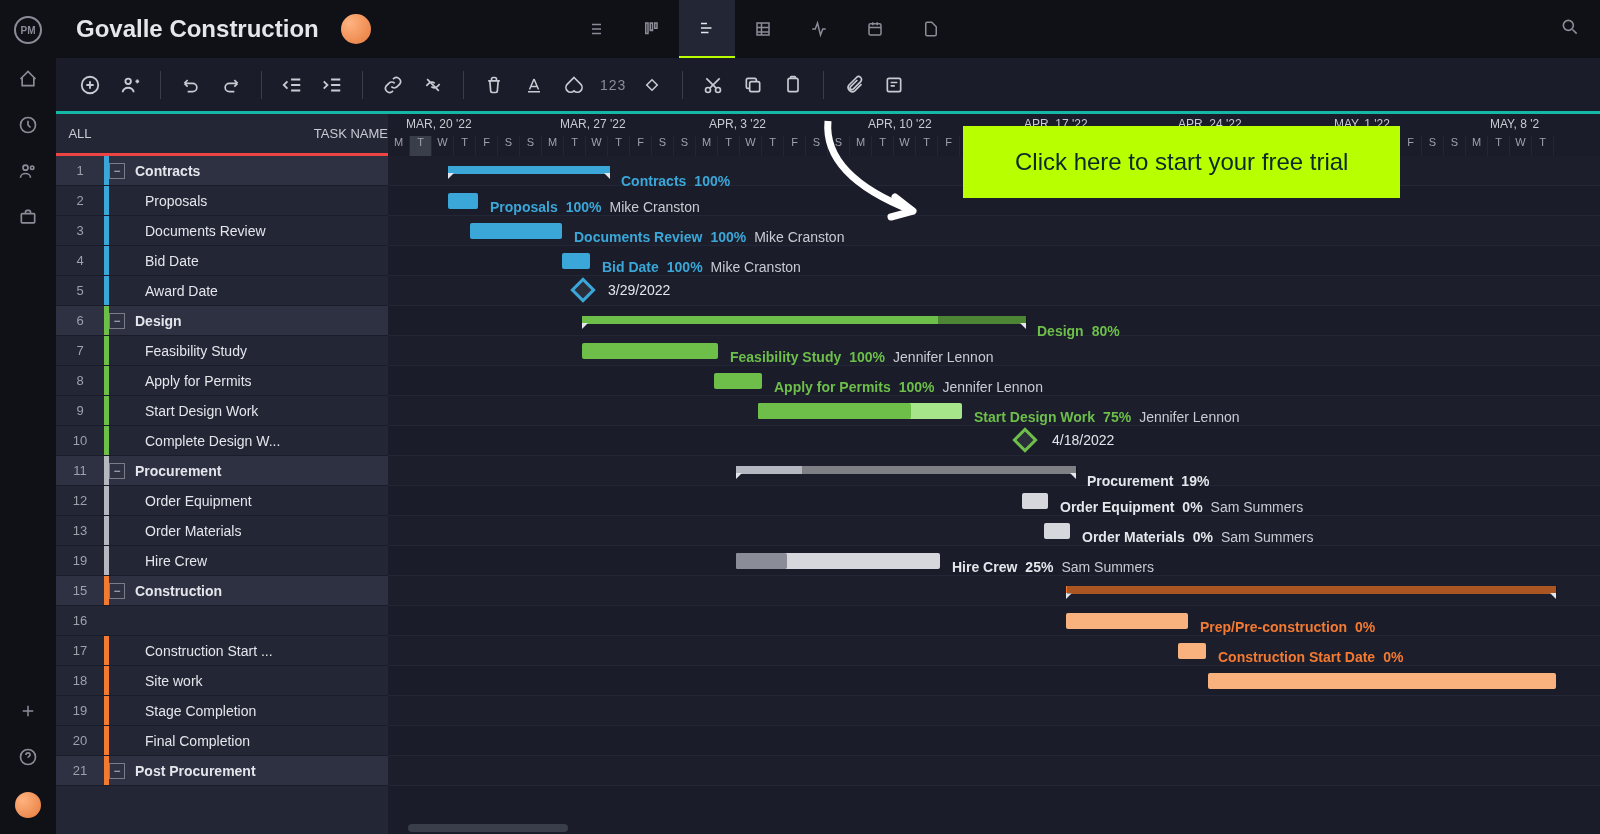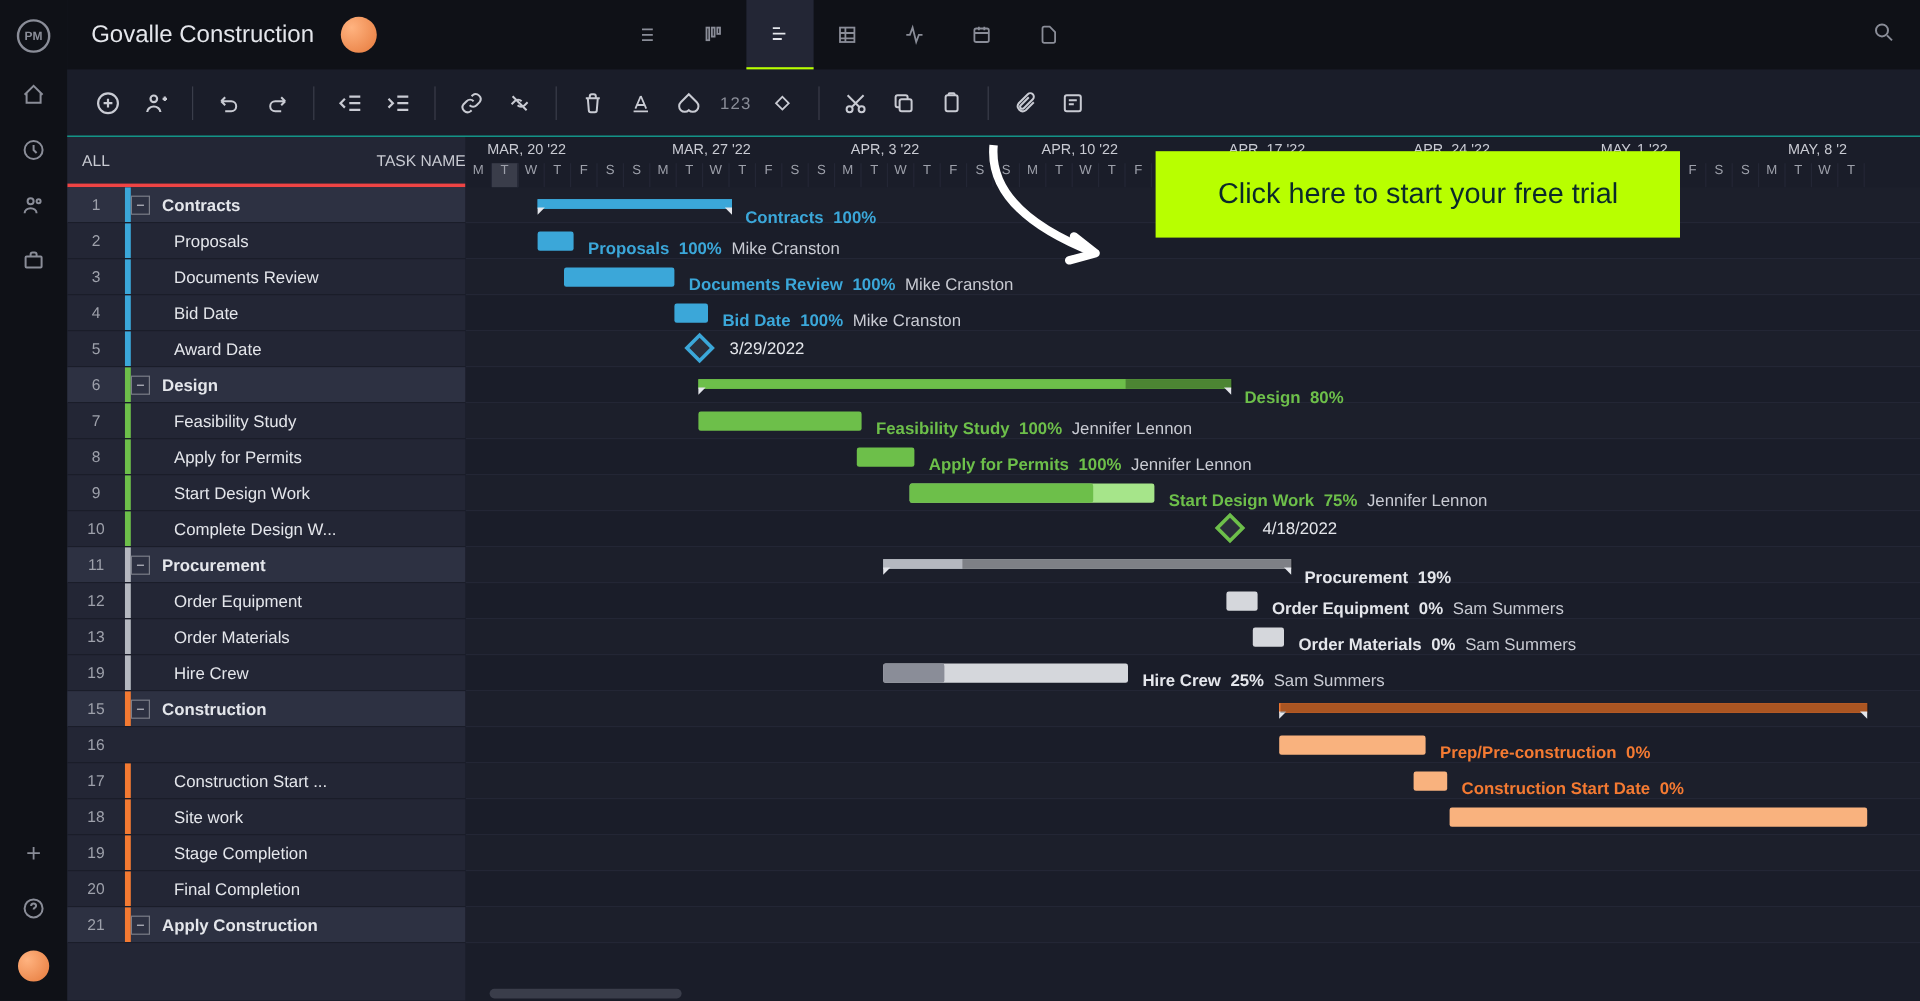--- a/index.html
+++ b/index.html
@@ -5,28 +5,28 @@
 * { margin: 0; padding: 0; box-sizing: border-box; }
 html, body { height: 100%; font-family: -apple-system, BlinkMacSystemFont, 'Segoe UI', Arial, sans-serif; background: #1a1d29; color: #e4e6eb; overflow: hidden; }
 .app { display: flex; height: 100vh; }
 .sidebar { width: 56px; background: #0f1117; display: flex; flex-direction: column; align-items: center; padding-top: 16px; gap: 24px; }
 .sidebar .logo { width: 28px; height: 28px; border: 2px solid #8a8d98; border-radius: 50%; display:flex; align-items:center; justify-content:center; font-size:10px; color:#8a8d98; font-weight:700;}
 .sidebar-icon { width: 22px; height: 22px; color: #8a8d98; cursor: pointer; display:flex; align-items:center; justify-content:center;}
 .sidebar-spacer { flex: 1; }
 .sidebar .avatar-small { width: 26px; height: 26px; border-radius: 50%; background: radial-gradient(circle at 30% 30%, #ffb380, #e67a3c); margin-bottom: 16px; }
 .main { flex: 1; display: flex; flex-direction: column; }
 .topbar { height: 58px; background: #0f1117; display: flex; align-items: center; padding: 0 20px; gap: 16px; }
-.title { font-size: 20px; font-weight: 400; color: #e4e6eb; }
+.title { font-size: 24px; font-weight: 700; color: #e4e6eb; }
 .avatar { width: 30px; height: 30px; border-radius: 50%; background: radial-gradient(circle at 30% 30%, #ffb380, #e67a3c); margin-left: 6px; }
 .view-tabs { display: flex; margin-left: 180px; gap: 0; }
 .view-tab { width: 56px; height: 58px; display: flex; align-items: center; justify-content: center; color: #8a8d98; cursor: pointer; }
 .view-tab.active { background: #232635; border-bottom: 2px solid #b8ff00; color: #e4e6eb; }
 .topbar-spacer { flex: 1; }
 .search-btn { color: #8a8d98; cursor:pointer; }
-.toolbar { height: 56px; background: #1a1d29; display: flex; align-items: center; padding: 0 20px; gap: 12px; border-bottom: 1px solid #14b8a6; }
+.toolbar { height: 56px; background: #1a1d29; display: flex; align-items: center; padding: 0 20px; gap: 12px; border-bottom: 3px solid #14b8a6; }
 .tool-btn { width: 28px; height: 28px; color: #c9cbd3; cursor: pointer; display:flex; align-items:center; justify-content:center; font-size:18px;}
 .tool-divider { width: 1px; height: 28px; background: #3a3d4a; margin: 0 4px; }
 .tool-123 { color:#8a8d98; font-size:14px; letter-spacing:1px; }
 .content { flex: 1; display: flex; position: relative; overflow: hidden; }
 .tasklist { width: 332px; background: #232635; display: flex; flex-direction: column; overflow:hidden;}
 .tasklist-header { height: 42px; display: flex; align-items: center; border-bottom: 3px solid #ef4444; }
 .col-num { width: 48px; text-align: center; color: #c9cbd3; font-size: 13px; font-weight: 500; }
 .col-name { flex: 1; padding-left: 8px; color: #c9cbd3; font-size: 13px; font-weight: 500; text-align: right; }
 .task-row { height: 30px; display: flex; align-items: center; border-bottom: 1px solid #1a1d29; }
 .task-num { width: 48px; text-align: center; color: #9ea1ab; font-size: 13px; }
@@ -408,21 +408,21 @@
               <div class="task-cell">
                 <div class="color-bar" style="background: rgb(244, 122, 50);"></div>
                 <div class="task-name task-indent">Final Completion</div>
               </div>
             </div>
             <div class="task-row group">
               <div class="task-num">21</div>
               <div class="task-cell">
                 <div class="color-bar" style="background: rgb(244, 122, 50);"></div>
                 <div class="collapse-toggle">−</div>
-                <div class="task-name">Apply Construction</div>
+                <div class="task-name">Post Procurement</div>
               </div>
             </div>
           </div>
       </div>
 
       <div class="gantt">
         <div class="gantt-header">
           <div class="gantt-weeks" id="gantt-weeks">
               <div class="gantt-week-label" style="left: 18px;">MAR, 20 '22</div>
               <div class="gantt-week-label" style="left: 172px;">MAR, 27 '22</div>

